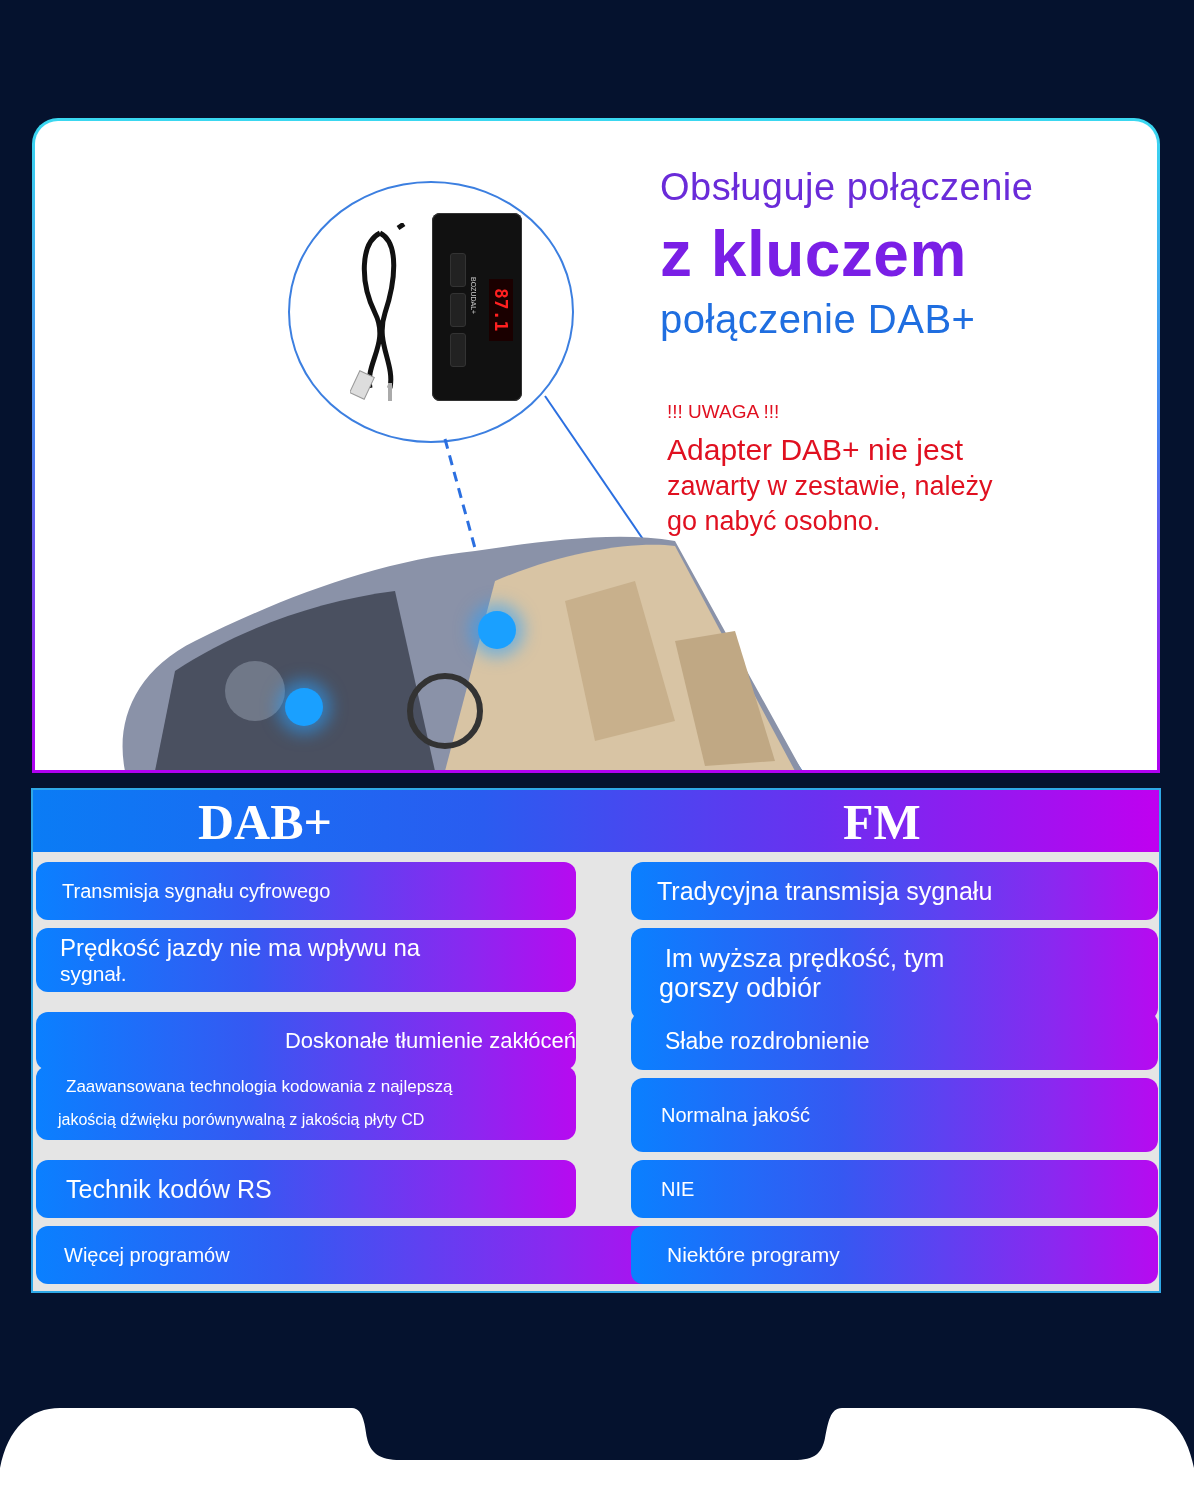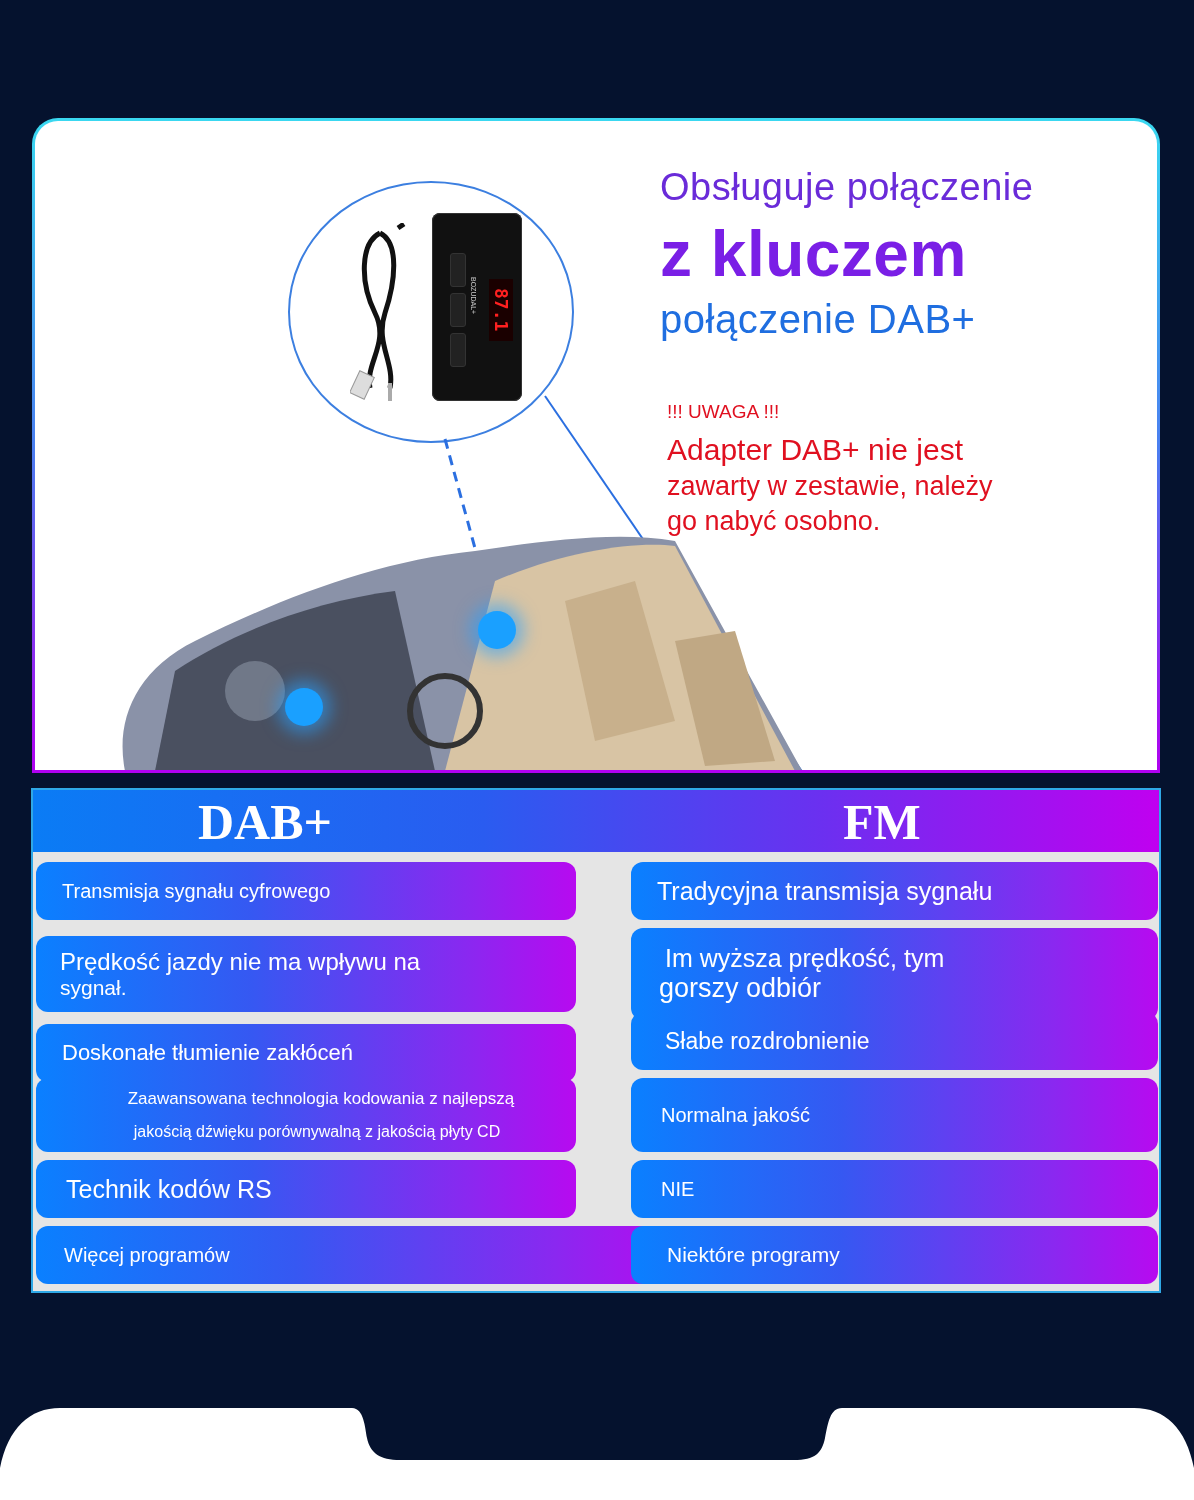--- a/index.html
+++ b/index.html
@@ -111,28 +111,28 @@
 
 <div class="table">
   <div class="thead">
     <div class="c" style="left:165px">DAB+</div>
     <div class="c" style="left:810px">FM</div>
   </div>
 
   <div class="cell" style="left:3px;top:72px;width:540px;font-size:20px;">
     <span>Transmisja sygnału cyfrowego</span>
   </div>
-  <div class="cell" style="left:3px;top:146px;width:540px;height:76px;font-size:24px;padding-left:24px;">
+  <div class="cell" style="left:3px;top:138px;width:540px;height:64px;font-size:24px;padding-left:24px;">
     <span>Prędkość jazdy nie ma wpływu na</span>
     <span style="font-size:21px">sygnał.</span>
   </div>
-  <div class="cell" style="left:3px;top:234px;width:540px;font-size:22px;">
+  <div class="cell" style="left:3px;top:222px;width:540px;font-size:22px;align-items:flex-end;">
     <span>Doskonałe tłumienie zakłóceń</span>
   </div>
-  <div class="cell" style="left:3px;top:288px;width:540px;height:74px;font-size:17px;text-align:center;">
+  <div class="cell" style="left:3px;top:276px;width:540px;height:74px;font-size:17px;">
     <span style="margin-bottom:14px;padding-left:4px">Zaawansowana technologia kodowania z najlepszą</span>
     <span style="font-size:16px;margin-left:-4px">jakością dźwięku porównywalną z jakością płyty CD</span>
   </div>
   <div class="cell" style="left:3px;top:370px;width:540px;font-size:25px;padding-left:30px;">
     <span>Technik kodów RS</span>
   </div>
   <div class="cell" style="left:3px;top:436px;width:648px;font-size:20px;padding-left:28px;">
     <span>Więcej programów</span>
   </div>
 

